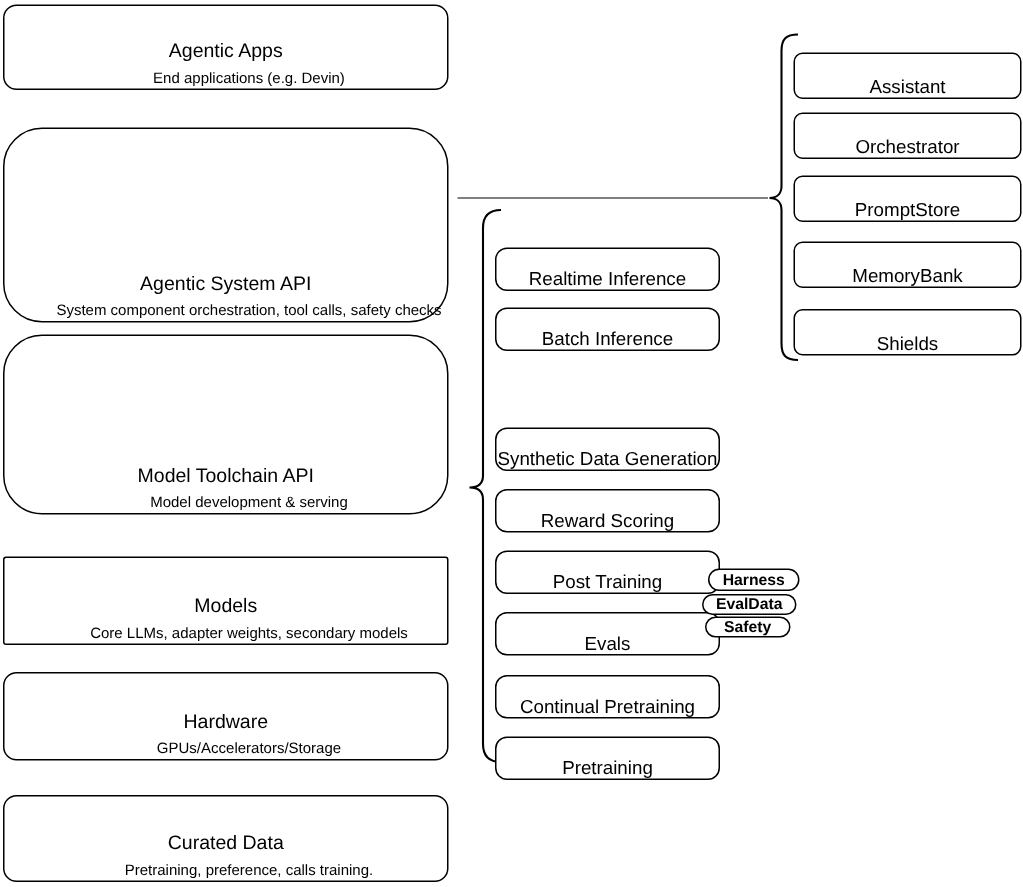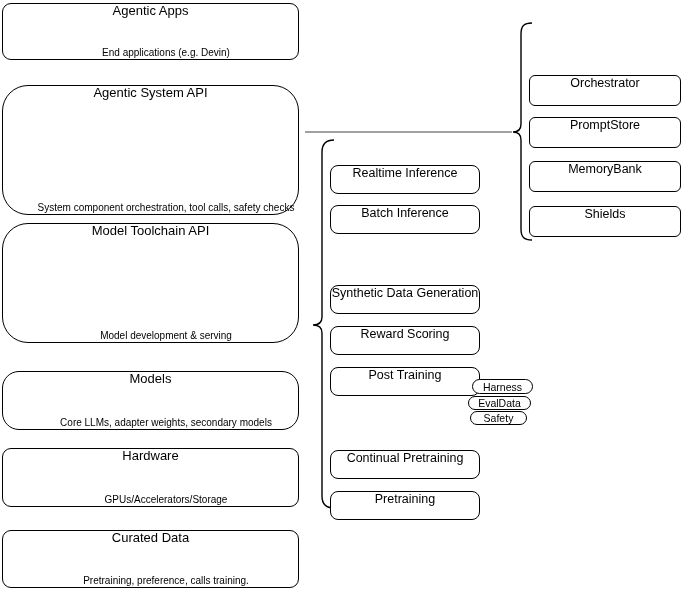--- a/index.html
+++ b/index.html
@@ -11,40 +11,41 @@
   .canvas { position: relative; width: 682px; height: 591px; background: #ffffff; overflow: hidden; }
 
   .connectors { position: absolute; left: 0; top: 0; width: 682px; height: 591px; pointer-events: none; }
 
   .box {
     position: absolute;
     background: #ffffff;
     border: 1.3px solid #000000;
     box-sizing: border-box;
     display: flex; flex-direction: column;
-    align-items: center; justify-content: space-between;
+    align-items: center; justify-content: flex-end;
     text-align: center;
     z-index: 2;
   }
   .lbox { left: 2px; width: 297px; }
   .title { font-size: 13px; line-height: 1.15; }
   .sub   { font-size: 10px; line-height: 1.2; margin-top: 5px; margin-left: 31px; }
 
   .mbox { left: 330px; width: 150px; height: 29px; border-radius: 8px; font-size: 12.5px; margin-top: 20px; }
   .rbox { left: 529px; width: 152px; height: 31px; border-radius: 6px; font-size: 12.5px; }
 
   .pill {
     position: absolute;
     background: #ffffff;
     border: 1.3px solid #000000;
     border-radius: 8px;
     box-sizing: border-box;
     display: flex; align-items: center; justify-content: center;
     font-size: 10.5px;
     z-index: 3;
+    font-weight: bold;
   }
 </style>
 </head>
 <body>
 
 <div class="canvas">
 
   <svg class="connectors" width="682" height="591" viewBox="0 0 682 591">
     <path d="M305,132 L512,132" stroke="#808080" stroke-width="1.4" fill="none"></path>
     <path d="M532,23 C524,23 521,26 521,34 L521,124 C521,129 518,132 513,132 C518,132 521,135 521,140 L521,229 C521,237 524,240 532,240" stroke="#000000" stroke-width="1.4" fill="none"></path>
@@ -59,45 +60,47 @@
   <div class="box lbox" style="top:85px;height:130px;border-radius:26px">
     <div class="title">Agentic System API</div>
     <div class="sub">System component orchestration, tool calls, safety checks</div>
   </div>
 
   <div class="box lbox" style="top:223px;height:120px;border-radius:26px">
     <div class="title">Model Toolchain API</div>
     <div class="sub">Model development &amp; serving</div>
   </div>
 
-  <div class="box lbox" style="top:371px;height:59px;border-radius:17px">
+  <div class="box lbox" style="top:371px;height:59px;border-radius:2px">
     <div class="title">Models</div>
     <div class="sub">Core LLMs, adapter weights, secondary models</div>
   </div>
 
   <div class="box lbox" style="top:448px;height:59px;border-radius:9px">
     <div class="title">Hardware</div>
     <div class="sub">GPUs/Accelerators/Storage</div>
   </div>
 
   <div class="box lbox" style="top:530px;height:58px;border-radius:9px">
     <div class="title">Curated Data</div>
     <div class="sub">Pretraining, preference, calls training.</div>
   </div>
 
   <div class="box mbox" style="top:145px">Realtime Inference</div>
   <div class="box mbox" style="top:185px">Batch Inference</div>
   <div class="box mbox" style="top:265px">Synthetic Data Generation</div>
   <div class="box mbox" style="top:306px">Reward Scoring</div>
   <div class="box mbox" style="top:347px">Post Training</div>
+  <div class="box mbox" style="top:388px">Evals</div>
   <div class="box mbox" style="top:430px">Continual Pretraining</div>
   <div class="box mbox" style="top:471px">Pretraining</div>
 
   <div class="pill" style="left:472px;top:379px;width:61px;height:15px">Harness</div>
   <div class="pill" style="left:468px;top:396px;width:63px;height:14px">EvalData</div>
   <div class="pill" style="left:470px;top:411px;width:57px;height:14px">Safety</div>
 
+  <div class="box rbox" style="top:35px">Assistant</div>
   <div class="box rbox" style="top:75px">Orchestrator</div>
   <div class="box rbox" style="top:117px">PromptStore</div>
   <div class="box rbox" style="top:161px">MemoryBank</div>
   <div class="box rbox" style="top:206px">Shields</div>
 
 </div>
 
 </body></html>

